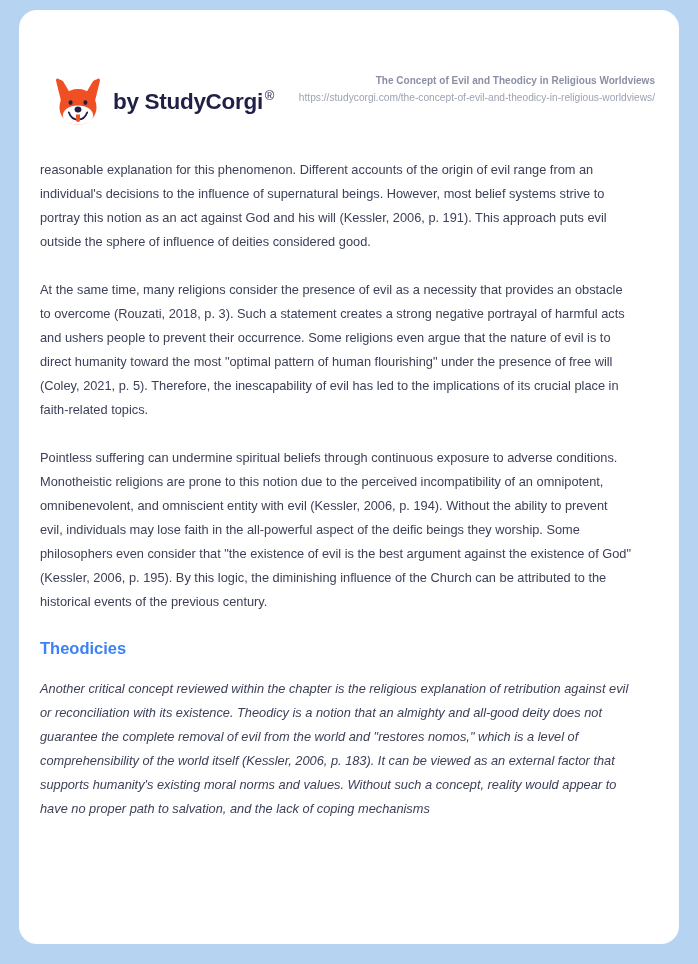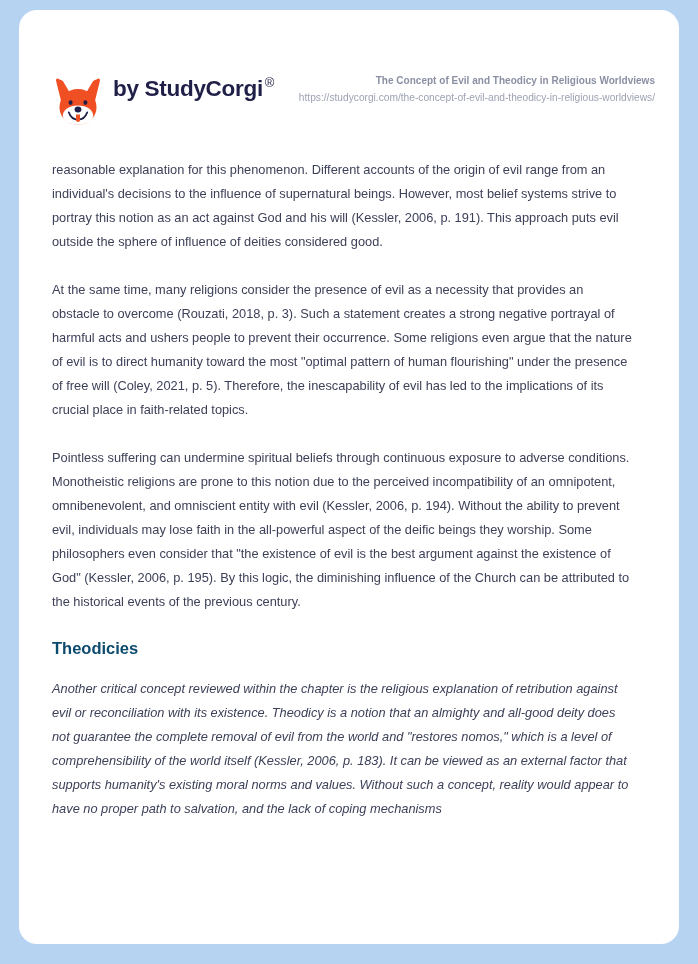--- a/index.html
+++ b/index.html
@@ -27,20 +27,21 @@
   }
   
   .page-header {
     display: flex;
     align-items: flex-start;
     padding: 62px 24px 0 36px;
     height: 130px;
   }
   .brand {
     display: flex;
+    align-items: center;
     flex: 0 0 auto;
     padding-top: 4px;
   }
   .brand-logo {
     width: 46px;
     height: 50px;
     margin-right: 12px;
     flex: 0 0 auto;
     display: block;
   }
@@ -77,34 +78,34 @@
     font-size: 10.2px;
     font-weight: 400;
     color: #9ea2b3;
     line-height: 1.45;
     margin: 0;
     word-break: break-word;
     text-align: right;
   }
   
   .page-body {
-    padding: 18px 47px 0 33px;
+    padding: 18px 47px 0 21px;
   }
   .para {
     font-size: 12.8px;
     line-height: 24px;
     color: #3d4158;
     margin: 0 0 24px 0;
     text-align: left;
   }
   .para:last-child { margin-bottom: 0; font-style: italic; }
   h2.section-heading {
     font-size: 16.5px;
     font-weight: 700;
-    color: #0c4a6e;
+    color: #3b82f6;
     margin: 4px 0 18px 0;
     line-height: 1.3;
   }
 </style>
 </head>
 <body>
 
 <div class="page-card">
 
   <div class="page-header">

